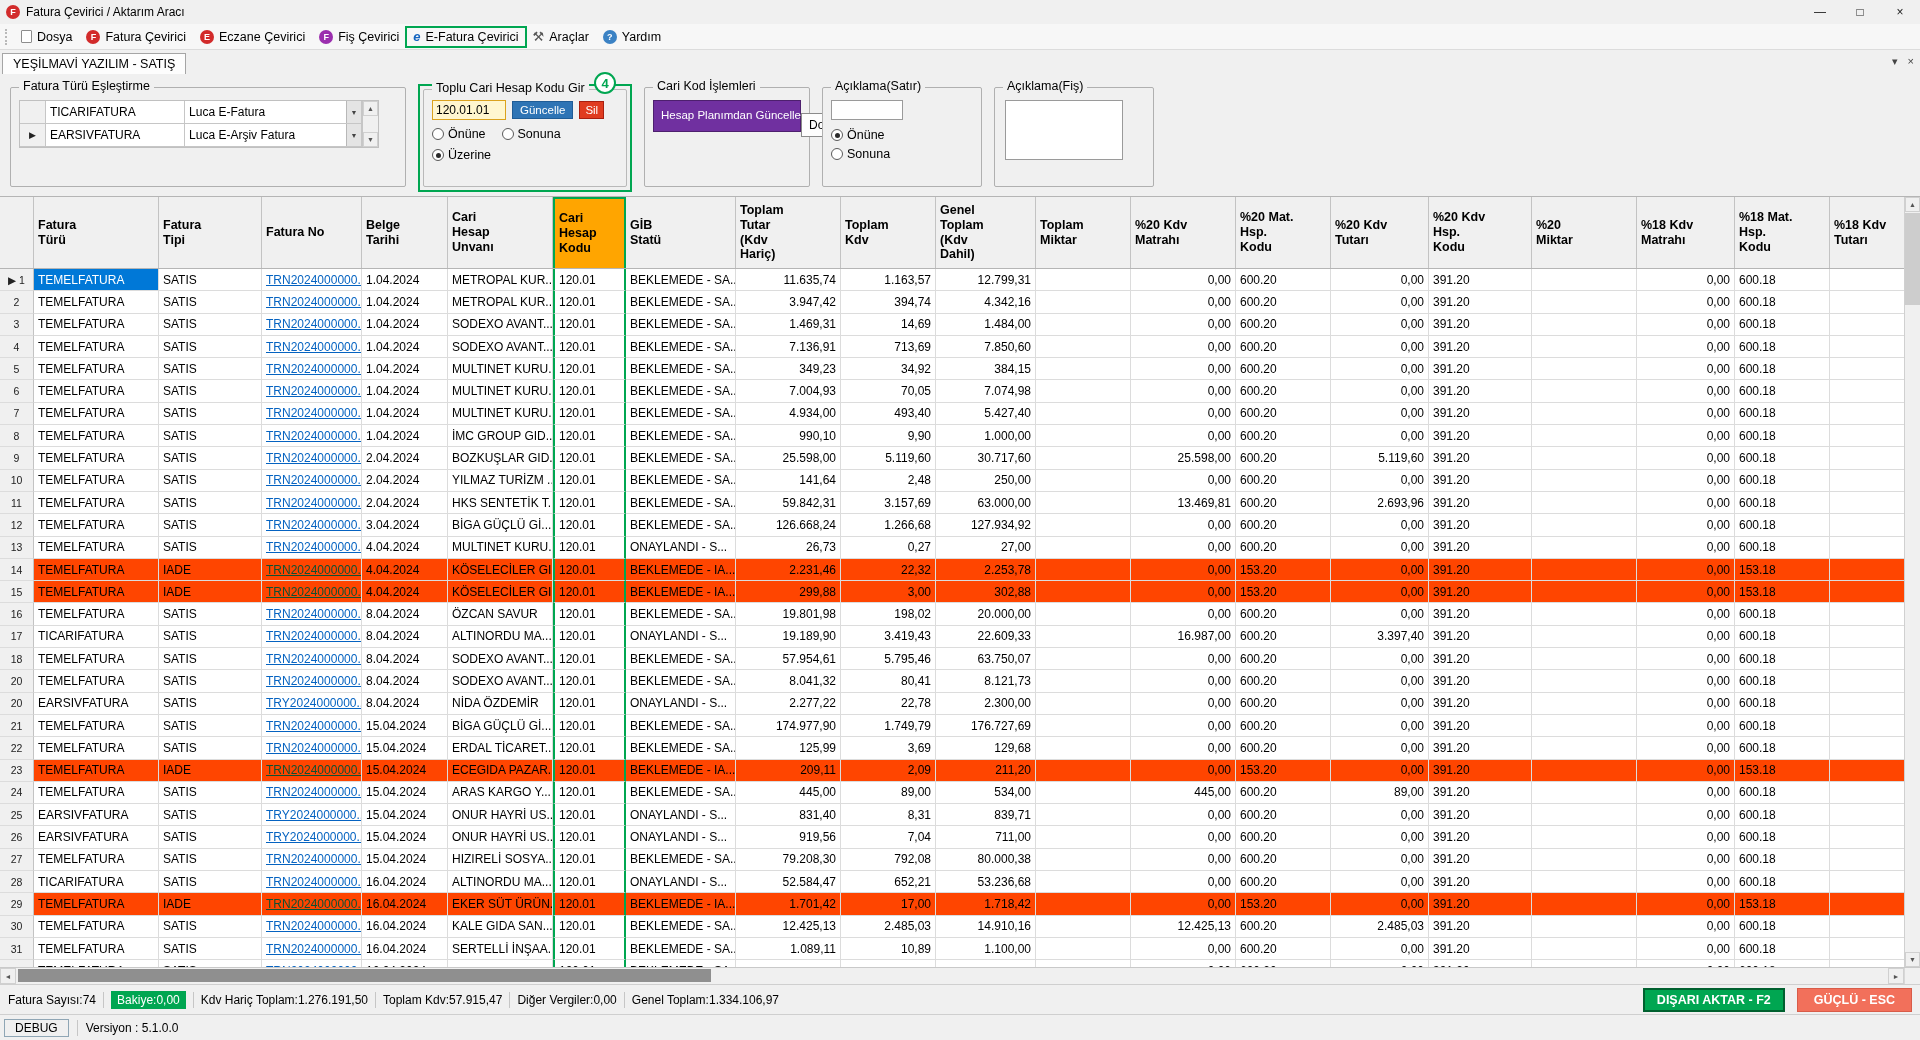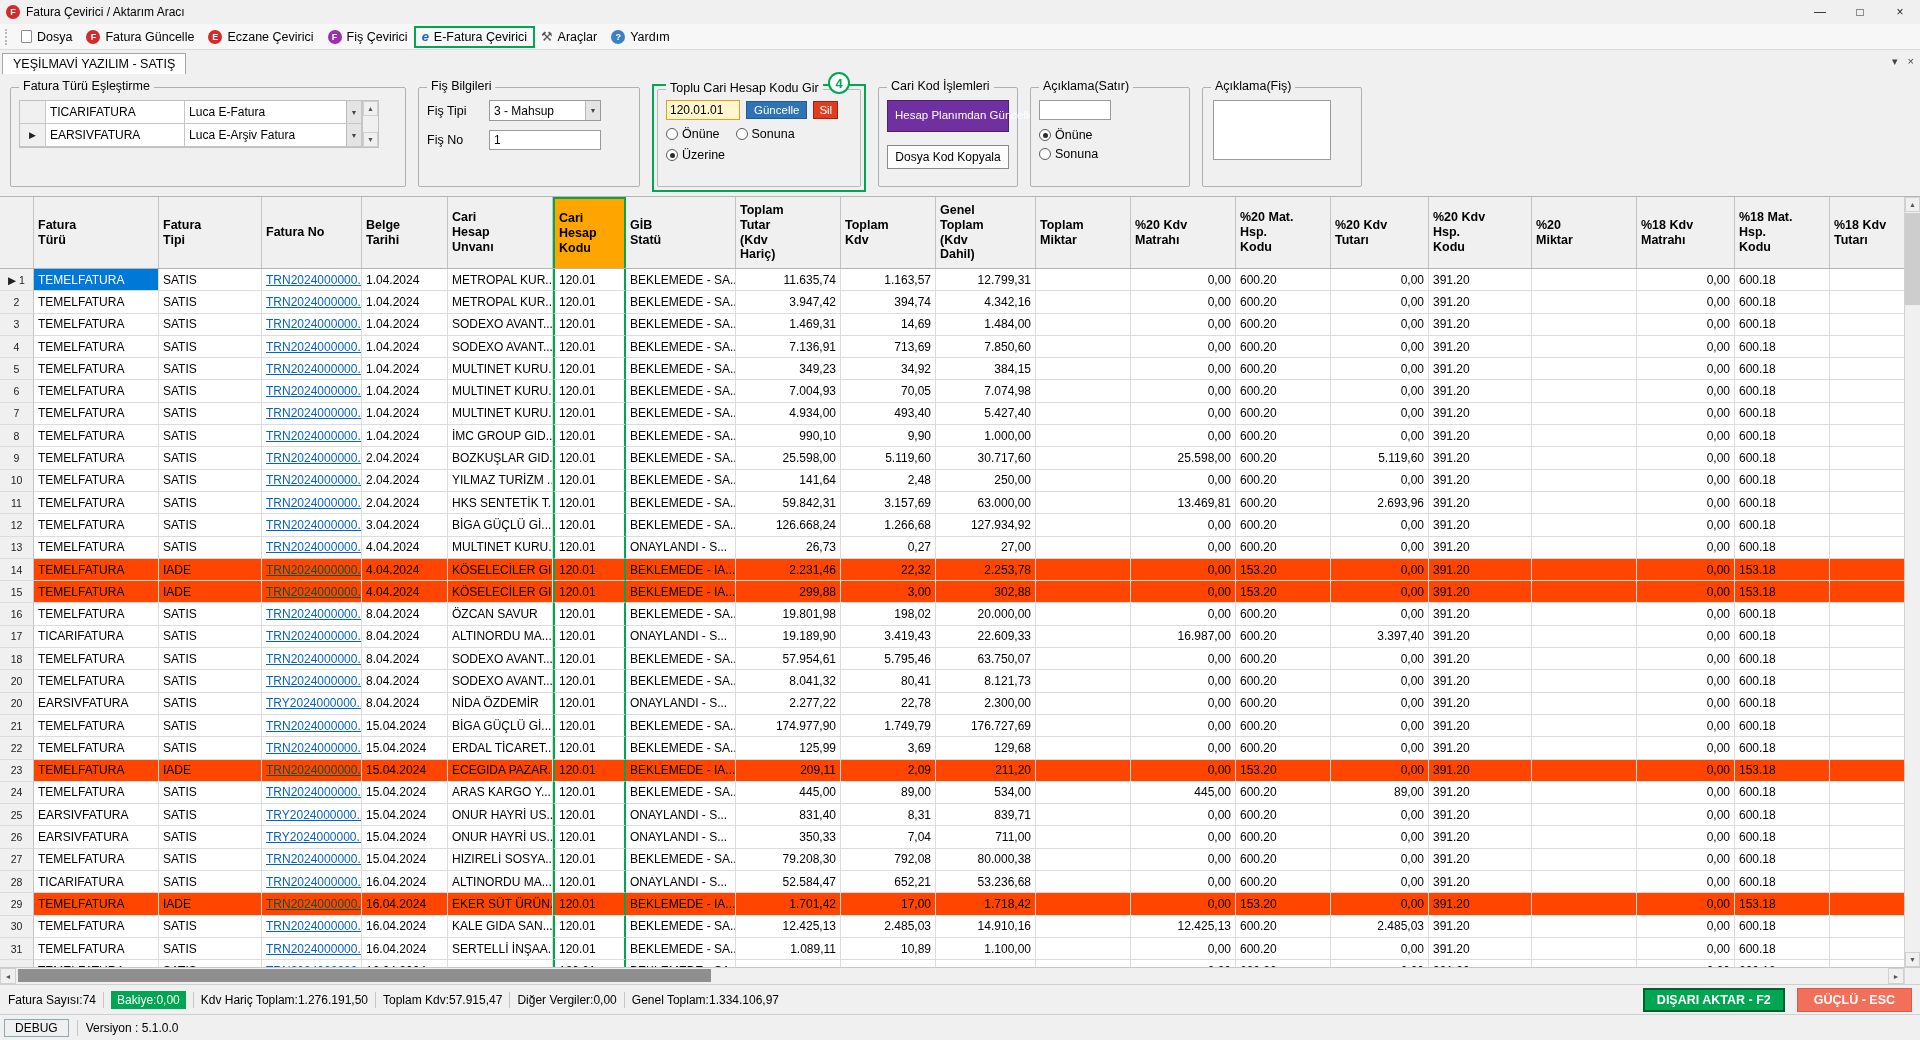--- a/index.html
+++ b/index.html
@@ -61,21 +61,21 @@
   .annot .groupbox { width:100%; height:100%; margin-top:0; border-color:#b9b9b9; padding-top:10px; }
   .tc-row { display:flex; align-items:center; gap:6px; margin-bottom:7px; }
   .tc-input { width:74px; height:20px; border:1px solid #dba21e; background:#fff6cf; font-size:12px; padding:0 3px; font-family:inherit; }
   .btn { font-family:inherit; font-size:11.5px; border:1px solid #8a8a8a; background:#fdfdfd; padding:2px 7px; white-space:nowrap; }
   .btn-guncelle { background:var(--btnblue); color:#fff; border-color:#1f5c96; padding:2px 7px; }
   .btn-sil { background:var(--btnred); color:#fff; border-color:#a81f10; padding:2px 5px; }
   .radio { display:inline-flex; align-items:center; gap:4px; font-size:12.5px; white-space:nowrap; }
   .rb { width:12px; height:12px; border:1px solid #5a5a5a; border-radius:50%; background:#fff; position:relative; display:inline-block; flex:0 0 auto; }
   .rb.on::after { content:""; position:absolute; left:2.5px; top:2.5px; right:2.5px; bottom:2.5px; border-radius:50%; background:#2b2b2b; }
   
-  .gb-carikod { width:140px; display:flex; flex-direction:column; }
+  .gb-carikod { width:166px; display:flex; }
   .btn-purple { background:var(--purple); color:#fff; border-color:#4d1f6e; width:100%; height:32px; line-height:1.2; font-size:11.5px; }
   .btn-kopyala { width:100%; height:24px; margin-top:13px; font-size:12px; }
   
   .gb-acik-satir { width:160px; }
   .gb-acik-satir .tbox2 { width:72px; height:20px; border:1px solid #9a9a9a; background:#fff; font-size:12px; padding:0 3px; font-family:inherit; display:block; margin-bottom:8px; }
   .gb-acik-satir .radio { display:flex; margin-bottom:5px; }
   .gb-acik-fis { width:160px; }
   .txtarea { width:118px; height:60px; background:#fff; border:1px solid #9a9a9a; margin-left:2px; }
   
   .gridwrap { flex:1 1 auto; display:flex; flex-direction:column; background:#f0f0f0; border-top:1px solid #b5b5b5; min-height:0; }
@@ -131,21 +131,21 @@
 
 <div class="menubar">
   <span class="grip"></span>
   <div style="display:flex;align-items:center">
       <div class="menu-item">
         <span class="mi ic-page"></span>
         <span>Dosya</span>
       </div>
       <div class="menu-item">
         <span class="mi ic-circle" style="background:#d22b2b">F</span>
-        <span>Fatura Güncelle</span>
+        <span>Fatura Çevirici</span>
       </div>
       <div class="menu-item">
         <span class="mi ic-circle" style="background:#d22b2b">E</span>
         <span>Eczane Çevirici</span>
       </div>
       <div class="menu-item">
         <span class="mi ic-circle" style="background:#9b2fae">F</span>
         <span>Fiş Çevirici</span>
       </div>
       <div class="menu-item hl">
@@ -196,34 +196,20 @@
             </span>
         </div>
       </div>
       <div class="map-vsb">
         <div class="sb-btn">▲</div>
         <div class="sb-btn">▼</div>
       </div>
     </div>
   </div>
 
-  <div class="groupbox gb-fis">
-    <span class="gb-title">Fiş Bilgileri</span>
-    <div class="form-row">
-      <span class="lbl">Fiş Tipi</span>
-      <span class="select">
-        <span class="cv">3 - Mahsup</span>
-        <span class="combo-arrow">▼</span>
-      </span>
-    </div>
-    <div class="form-row">
-      <span class="lbl">Fiş No</span>
-      <input class="tbox" value="1" style="">
-    </div>
-  </div>
 
   <div class="annot">
     <div class="annot-badge">4</div>
     <div class="groupbox">
       <span class="gb-title">Toplu Cari Hesap Kodu Gir</span>
       <div class="tc-row">
         <input class="tc-input" value="120.01.01" style="">
         <button class="btn btn-guncelle">Güncelle</button>
         <button class="btn btn-sil">Sil</button>
       </div>
@@ -930,21 +916,21 @@
               <div class="gc rowhead">26</div>
               <div class="gc" style="width:125px">EARSIVFATURA</div>
               <div class="gc" style="width:103px">SATIS</div>
               <div class="gc" style="width:100px">
                 <span class="link">TRY2024000000...</span>
               </div>
               <div class="gc" style="width:86px">15.04.2024</div>
               <div class="gc" style="width:105px">ONUR HAYRİ US...</div>
               <div class="gc cari" style="width:73px">120.01</div>
               <div class="gc" style="width:110px">ONAYLANDI - S...</div>
-              <div class="gc num" style="width:105px">350,33</div>
+              <div class="gc num" style="width:105px">919,56</div>
               <div class="gc num" style="width:95px">7,04</div>
               <div class="gc num" style="width:100px">711,00</div>
               <div class="gc num" style="width:95px"></div>
               <div class="gc num" style="width:105px">0,00</div>
               <div class="gc" style="width:95px">600.20</div>
               <div class="gc num" style="width:98px">0,00</div>
               <div class="gc" style="width:103px">391.20</div>
               <div class="gc num" style="width:105px"></div>
               <div class="gc num" style="width:98px">0,00</div>
               <div class="gc" style="width:95px">600.18</div>

